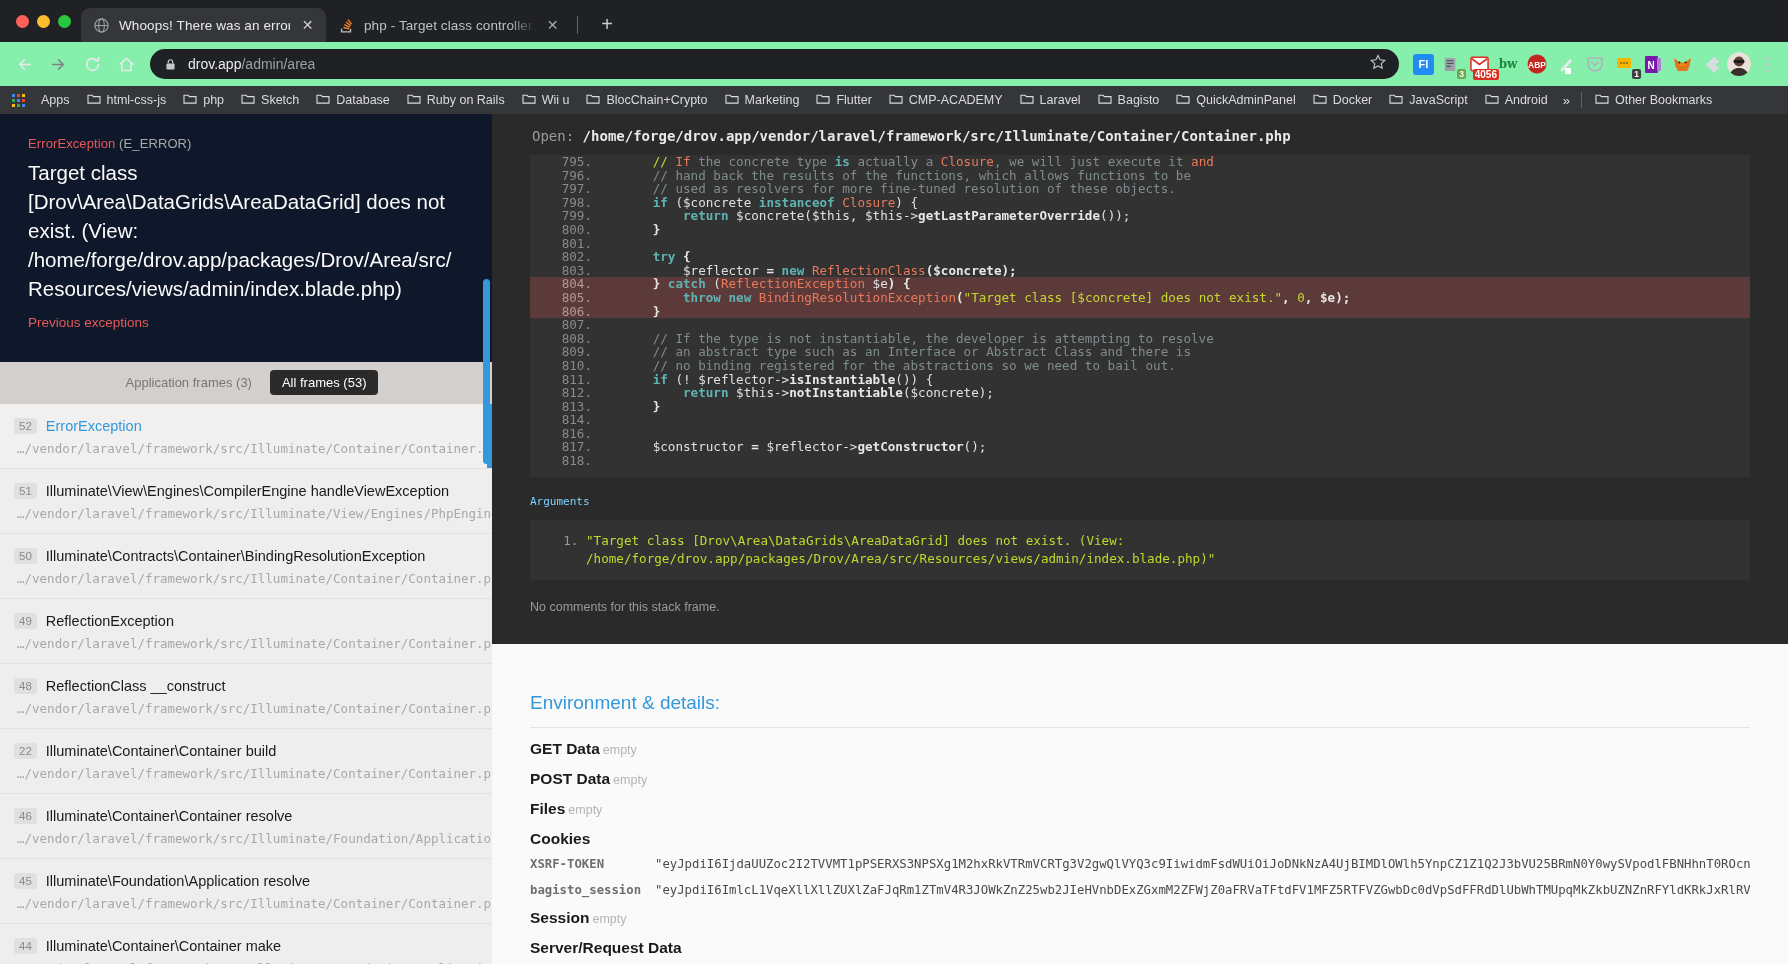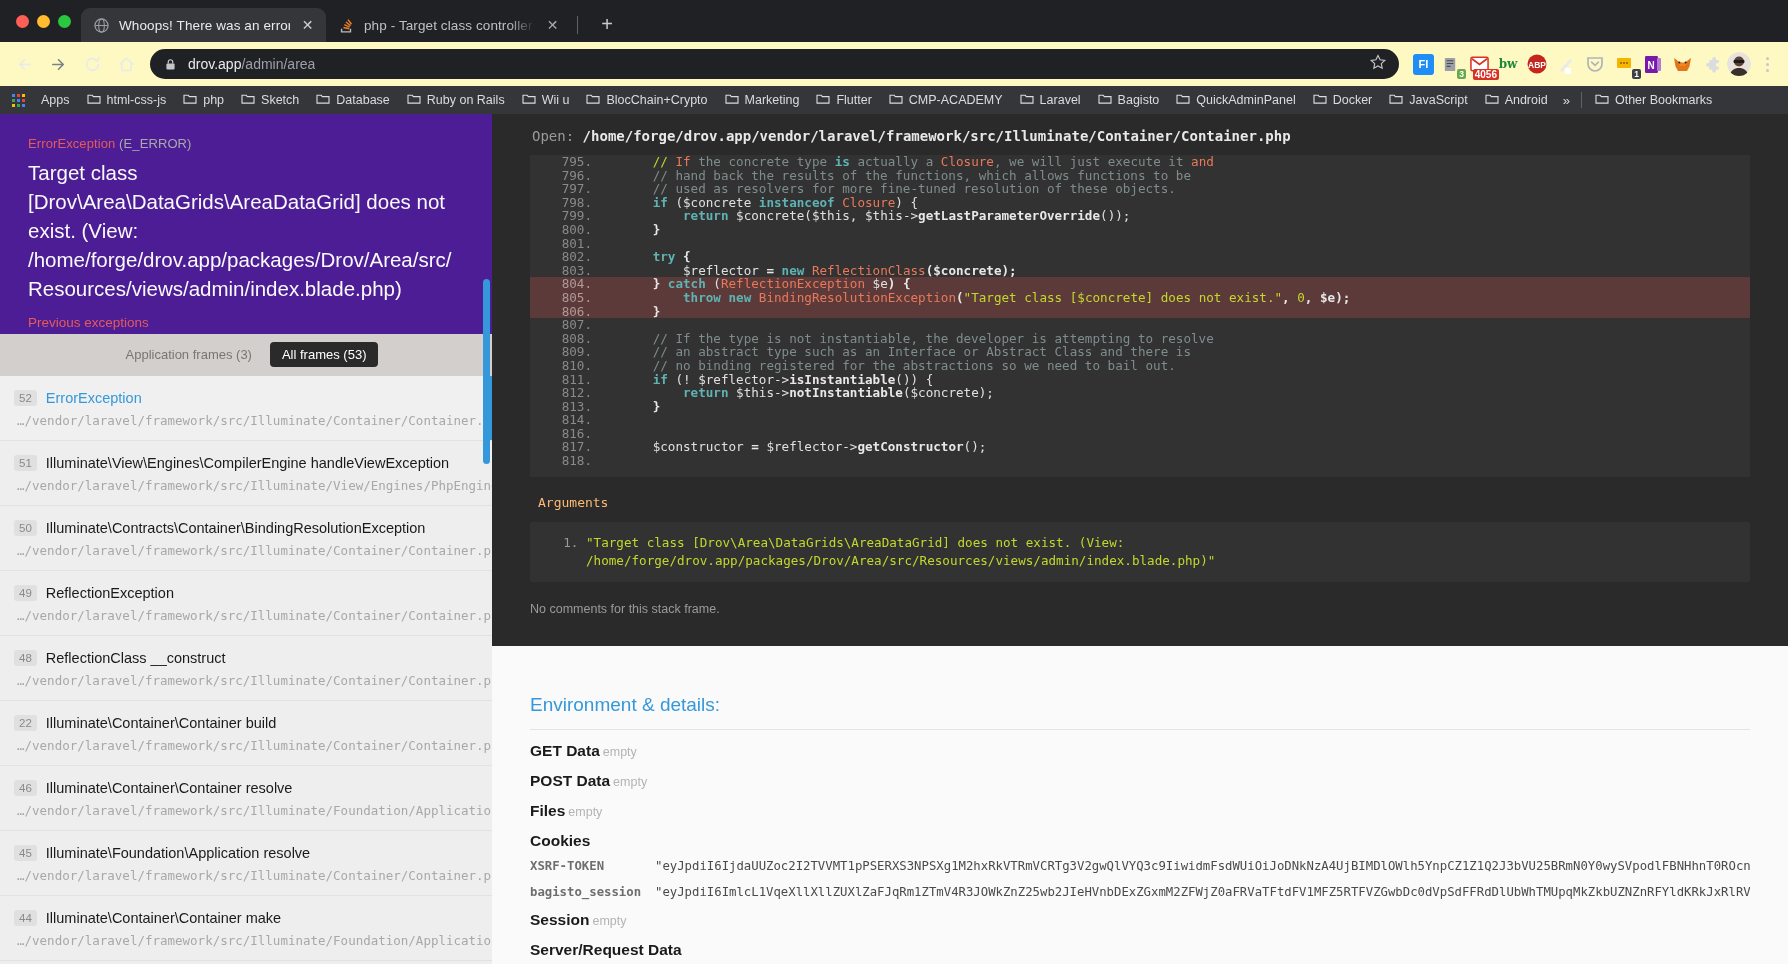--- a/index.html
+++ b/index.html
@@ -37,21 +37,21 @@
     font-size:13.5px; letter-spacing:0.1px;
   }
   .tab.inactive .tabtitle { -webkit-mask-image:linear-gradient(to right,#000 85%,transparent 100%);
                             mask-image:linear-gradient(to right,#000 85%,transparent 100%); }
   .tabclose { width:17px; height:17px; flex:none; opacity:.85; display:flex; align-items:center; justify-content:center; font-size:14px; line-height:1; }
   .tabdivider { width:1px; height:18px; background:#5f6368; margin:0 6px 8px 6px; }
   .newtab { width:30px; height:30px; margin:0 0 3px 8px; display:flex; align-items:center; justify-content:center;
             color:#c8cbcf; font-size:20px; font-weight:300; border-radius:50%; }
 
   
-  .navbar { height:44px; background:#fef9c3; display:flex; align-items:center; padding:0 8px; gap:2px; flex:none; }
+  .navbar { height:44px; background:#86efac; display:flex; align-items:center; padding:0 8px; gap:2px; flex:none; }
   .navbtn { width:32px; height:32px; border-radius:50%; display:flex; align-items:center; justify-content:center;
             color:#e8eaed; flex:none; }
   .navbtn.disabled { color:#7e8285; }
   .omnibox {
     flex:1; height:30px; background:#202124; border-radius:16px; display:flex; align-items:center;
     padding:0 12px 0 14px; margin:0 6px; gap:11px; min-width:0;
   }
   .omnibox .urltext { font-size:14px; color:#9aa0a6; white-space:nowrap; overflow:hidden; }
   .omnibox .urltext b { color:#e8eaed; font-weight:400; }
   .star { margin-left:auto; color:#c4c7ca; flex:none; }
@@ -83,21 +83,21 @@
   .bmdiv { width:1px; height:16px; background:#5f6368; margin:0 4px; flex:none; }
 
   
   .page { flex:1; display:flex; min-height:0; position:relative; background:#fafafa; }
 
   
   .left {
     width:492px; flex:none; height:100%; background:#eeeeee;
     display:flex; flex-direction:column; position:relative; overflow:hidden;
   }
-  .exc-head { background:#4c1d95; color:#fff; padding:22px 28px 4px 28px; flex:none; }
+  .exc-head { background:#0f172a; color:#fff; padding:22px 28px 32px 28px; flex:none; }
   .exc-type { font-size:13px; color:#e65a5a; margin-bottom:7px; letter-spacing:.1px; }
   .exc-type span { color:#a9a9a9; }
   .exc-msg { font-size:20.5px; line-height:29px; color:#fafafa; font-weight:400; word-break:break-word; }
   .exc-prev { margin-top:12px; font-size:13.5px; color:#e65a5a; }
 
   .frames-tabs { background:#d3cfcd; display:flex; justify-content:center; align-items:center; gap:6px;
                  padding:8px 0 9px 0; flex:none; }
   .ftab { font-size:13px; padding:5px 12px; border-radius:4px; color:#7a7573; }
   .ftab.active { background:#2a2a2a; color:#fff; }
 
@@ -128,21 +128,21 @@
   .c-com { color:#7f8c8d; }
   .c-kw  { color:#5fb3b3; font-weight:700; }
   .c-cls { color:#e8795a; }
   .c-str { color:#c3d82c; }
   .c-num { color:#c3d82c; }
   .c-var { color:#e0e0e0; }
   .c-fn  { color:#e8e8e8; font-weight:700; }
   .c-slash { color:#c3d82c; }
 
   .args-wrap { background:#2a2a2a; flex:none; padding:18px 38px 14px 38px; }
-  .args-title { font-family:"DejaVu Sans Mono", monospace; font-size:13px; color:#fdba74; padding-bottom:12px;margin-left:8px; }
+  .args-title { font-family:"DejaVu Sans Mono", monospace; font-size:11px; color:#7dd3fc; padding-bottom:12px; }
   .args-box { background:#323232; border-radius:2px; padding:12px 16px 12px 0; }
   .args-box ol { margin:0; padding:0 0 0 56px; }
   .args-box li { font-family:"DejaVu Sans Mono", monospace; font-size:12.6px; color:#9a9a9a; line-height:18px; }
   .args-box li .strv { color:#c3d82c; }
   .nocomments { background:#2a2a2a; color:#9a9a9a; font-size:12.5px; padding:6px 38px 30px 38px; flex:none; }
 
   .env { background:#fafafa; padding:48px 38px 10px 38px; flex:1; }
   .env h2 { margin:0; font-size:19px; font-weight:400; color:#3498db; padding-bottom:13px;
             border-bottom:1px solid #e4e4e4; }
   .env .row { font-size:15.5px; color:#1a1a1a; font-weight:700; padding:12px 0 0 0; }

